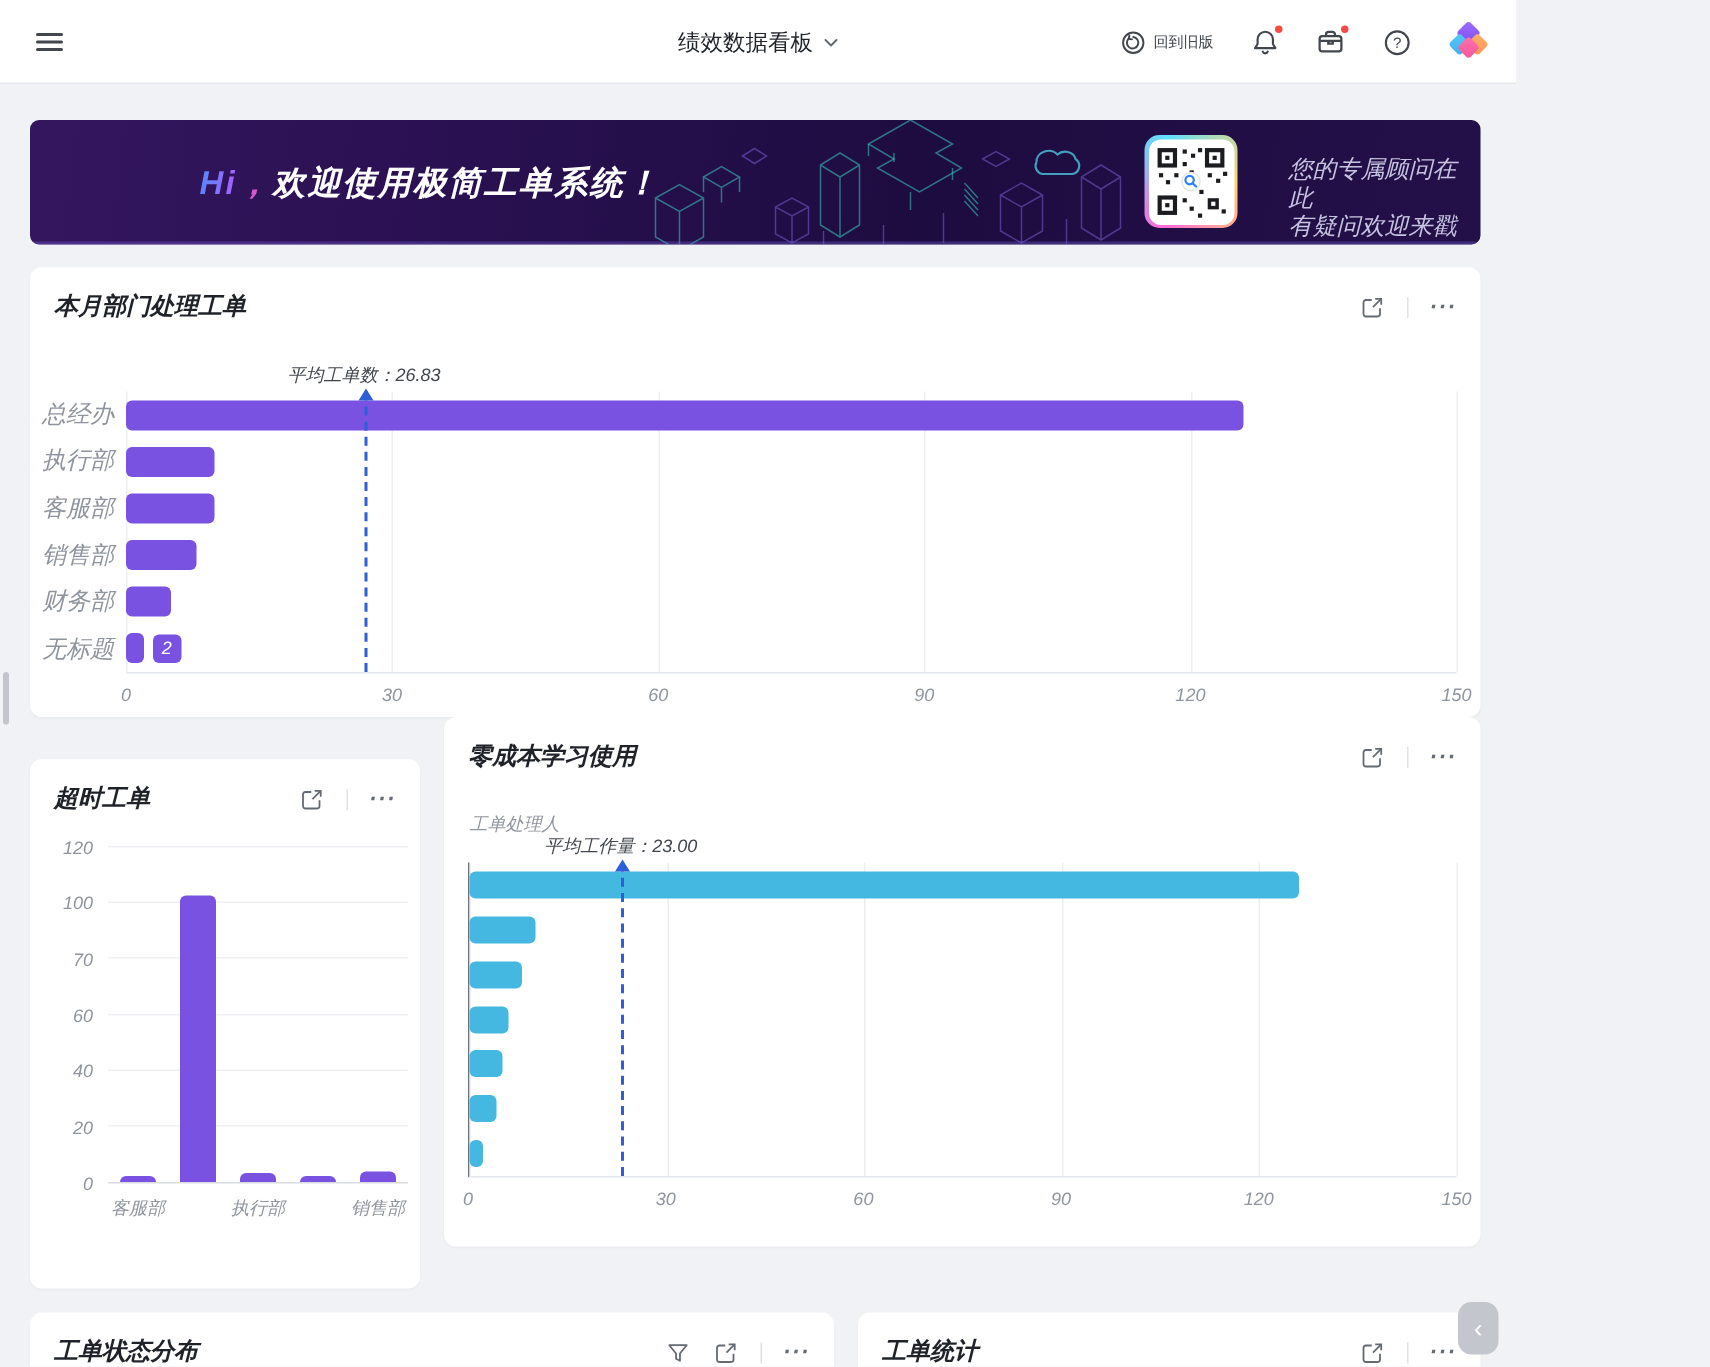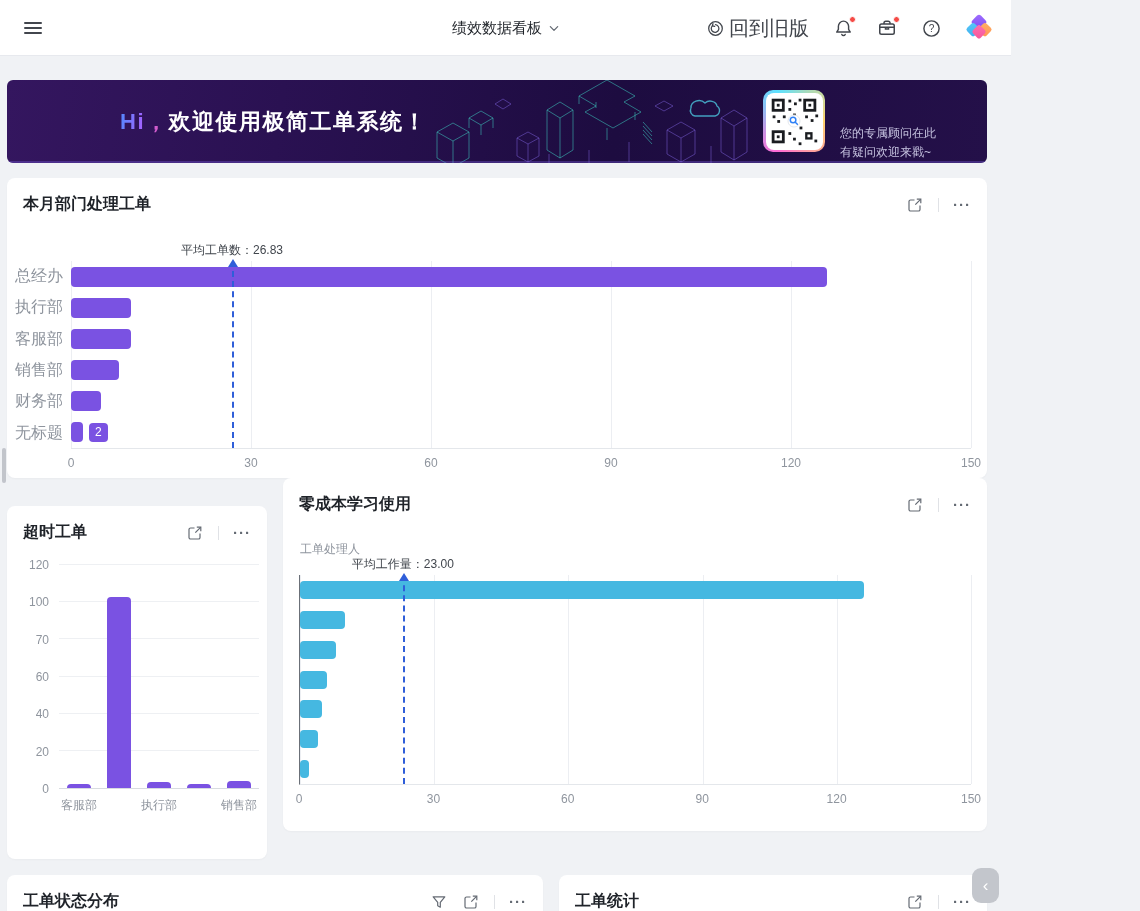--- a/index.html
+++ b/index.html
@@ -7,42 +7,42 @@
   body { font-family:"Liberation Sans","DejaVu Sans",sans-serif; background:#f0f2f5; color:#1f2329; }
   .app { position:relative; width:1011px; height:911px; overflow:hidden; }
 
   
   .navbar { position:relative; height:56px; background:#fff; border-bottom:1px solid #e7e9ee; display:flex; align-items:center; }
   .hamburger { margin-left:24px; width:18px; cursor:pointer; }
   .hamburger span { display:block; height:2px; background:#42464d; margin:3px 0; border-radius:1px; }
   .nav-center { position:absolute; left:50%; top:0; height:56px; transform:translateX(-50%); display:flex; align-items:center; gap:6px; cursor:pointer; }
   .nav-title { font-size:15px; color:#1f2329; }
   .nav-right { position:absolute; right:18px; top:0; height:56px; display:flex; align-items:center; gap:24px; }
-  .back-old { display:flex; align-items:center; gap:5px; font-size:20px; color:#42464d; cursor:pointer; }
+  .back-old { display:flex; align-items:center; gap:5px; font-size:10px; color:#42464d; cursor:pointer; }
   .icon-btn { position:relative; width:20px; height:20px; cursor:pointer; display:flex; align-items:center; justify-content:center; }
   .icon-btn .dot { position:absolute; top:-2px; right:-3px; width:7px; height:7px; border-radius:50%; background:#f54a45; border:1.5px solid #fff; }
   .logo { width:28px; height:28px; cursor:pointer; }
 
   
-  .main { padding:24px 24px 0 7px; height:855px; overflow:hidden; }
+  .main { padding:24px 24px 0 20px; height:855px; overflow:hidden;font-style:italic; }
 
   
   .banner { position:relative; height:83px; border-radius:6px; overflow:hidden; margin-bottom:15px;
     background:linear-gradient(97deg,#34165f 0%,#2a1152 28%,#1d0c40 62%,#241049 100%); }
   .banner::after { content:""; position:absolute; left:0; right:0; bottom:0; height:2px; background:rgba(126,98,230,.35); }
   .banner-text { position:absolute; left:113px; top:50%; transform:translateY(-50%); }
   .banner-title { font-size:22px; font-weight:700; color:#fff; letter-spacing:1.5px; white-space:nowrap; }
   .banner-title .hi { background:linear-gradient(100deg,#4f8bff 0%,#b05cff 55%,#ff5c8a 100%);
     -webkit-background-clip:text; background-clip:text; color:transparent; }
   .banner-sub { margin-top:7px; font-size:12px; color:#cfc9ec; letter-spacing:.5px; }
   .banner-illu { position:absolute; right:228px; top:0; height:83px; pointer-events:none; }
   .qr-wrap { position:absolute; right:162px; top:10px; width:62px; height:62px; border-radius:10px; padding:2.5px;
     background:conic-gradient(from 210deg,#ff6ad5,#5ee1ff,#ffd36b,#ff6ad5); }
   .qr-inner { width:100%; height:100%; background:#fff; border-radius:8px; display:flex; align-items:center; justify-content:center; }
-  .qr-caption { position:absolute; right:27px; top:24px; width:120px; font-size:12px; line-height:19px; color:#c6c3e0;margin-top:20px; }
+  .qr-caption { position:absolute; right:8px; top:24px; width:120px; font-size:16px; line-height:19px; color:#c6c3e0; }
 
   
   .card { background:#fff; border-radius:8px; box-shadow:0 1px 2px rgba(31,35,41,.03); }
   .card-head { display:flex; align-items:center; justify-content:space-between; padding:16px 16px 0 16px; }
   .card-title { font-size:16px; font-weight:700; color:#1f2329; }
   .head-tools { display:flex; align-items:center; gap:14px; color:#646a73; }
   .tool { width:18px; height:18px; display:flex; align-items:center; justify-content:center; cursor:pointer; }
   .tool.dots { font-size:15px; font-weight:700; letter-spacing:1px; color:#646a73; line-height:1; }
   .vdivider { width:1px; height:14px; background:#e0e2e6; }
 

